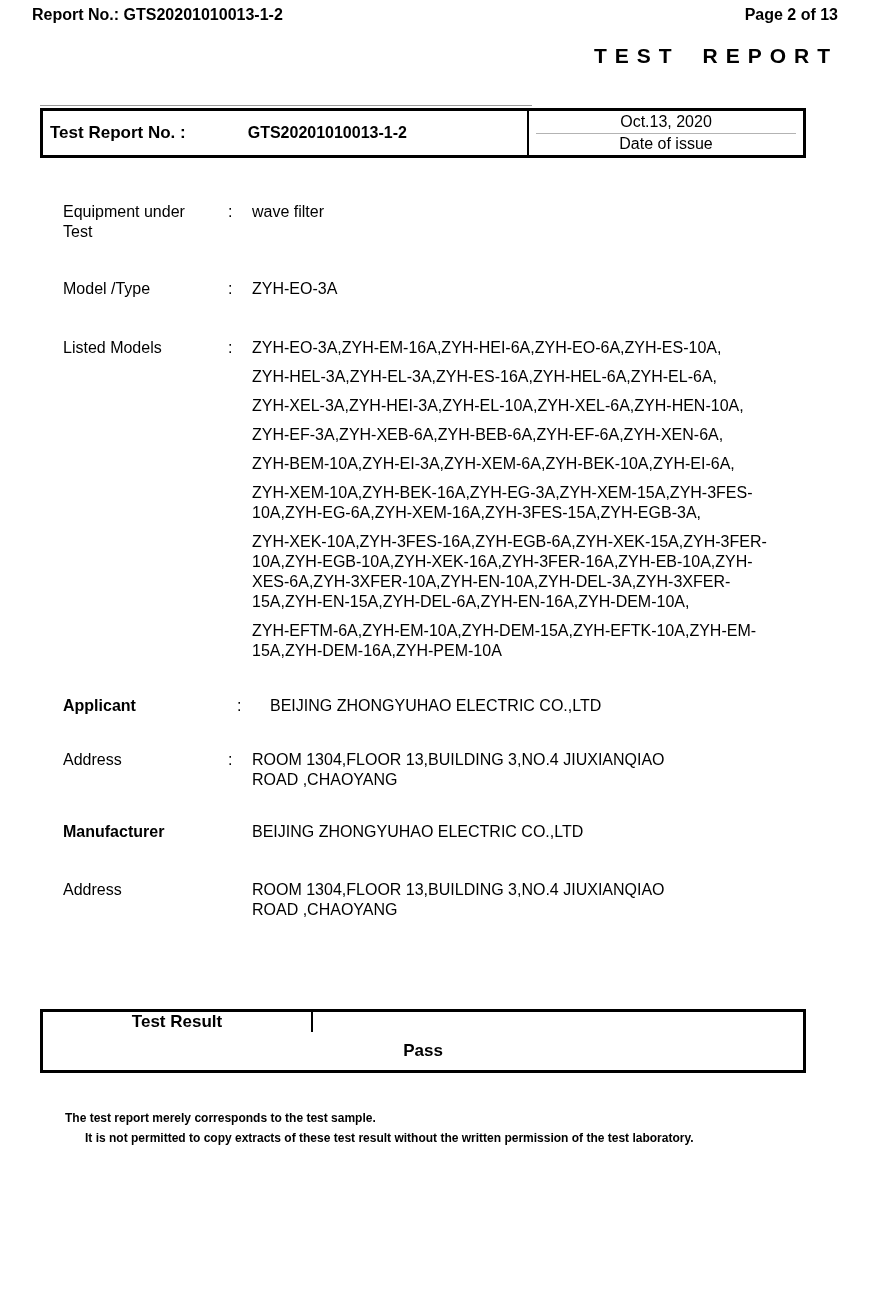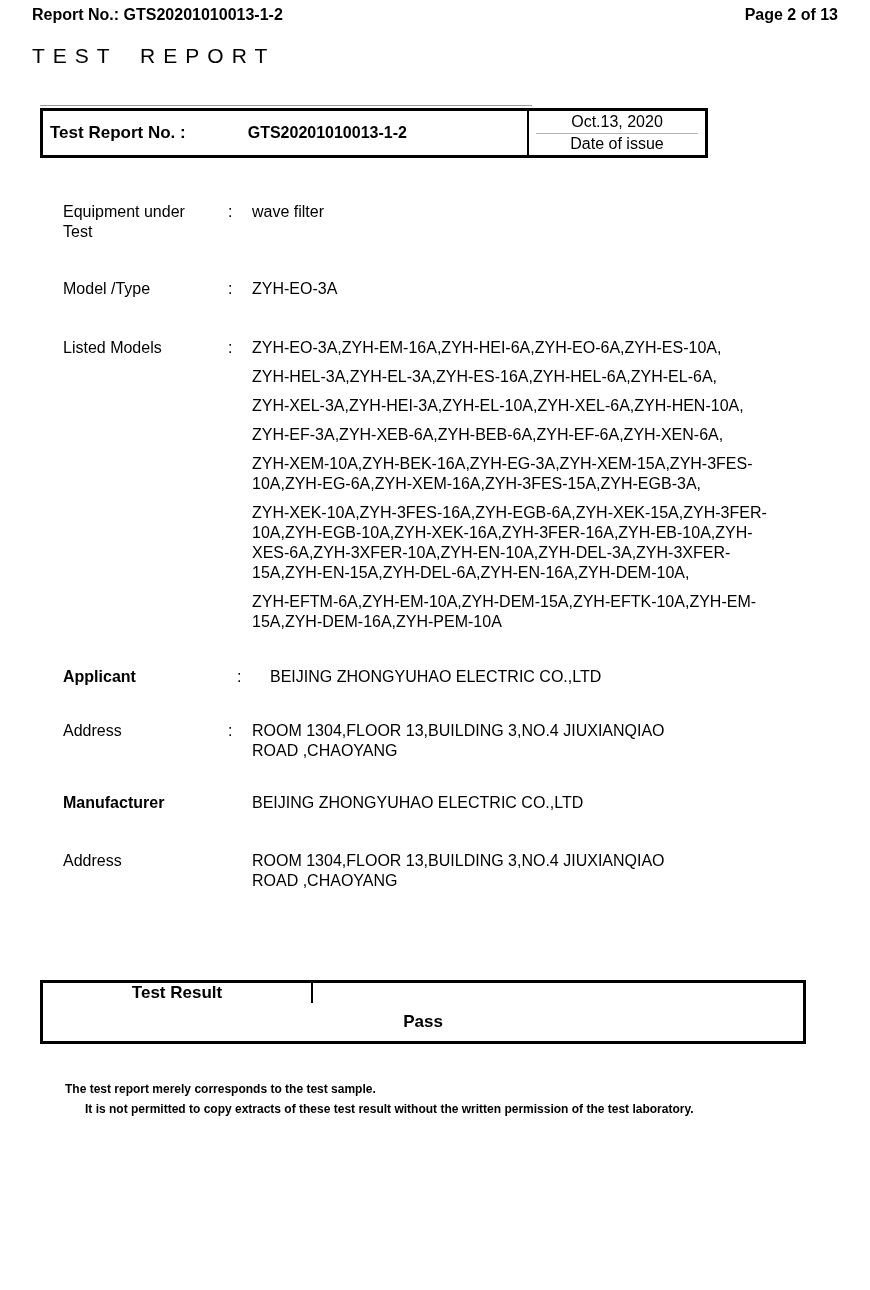--- a/index.html
+++ b/index.html
@@ -8,28 +8,28 @@
     width:870px; height:1290px;
     font-family:"Liberation Sans", sans-serif;
     color:#000; font-size:16px;
     overflow:hidden;
   }
   .page { position:relative; width:870px; height:1290px; padding:6px 32px 0 32px;border-radius:31px; }
 
   .header-row { display:flex; justify-content:space-between; font-weight:bold; font-size:16px; }
 
   .doc-title {
-    text-align:left; font-weight:normal; font-size:21px;
+    text-align:right; font-weight:bold; font-size:21px;
     letter-spacing:8px; word-spacing:9px; margin-top:20px;
   }
 
   .scan-line { width:492px; height:1px; background:#9a9a9a; margin:37px 0 2px 8px; }
 
   .report-table {
-    margin-left:8px; width:668px; height:50px;
+    margin-left:8px; width:766px; height:50px;
     border:3px solid #000; display:flex;
   }
   .rt-left {
     width:486px; border-right:2px solid #000;
     display:flex; align-items:center; padding-left:7px;
   }
   .rt-label { font-weight:bold; font-size:17px; white-space:nowrap; }
   .rt-value { font-weight:bold; font-size:16px; margin-left:62px; white-space:nowrap; }
   .rt-right { flex:1; display:flex; flex-direction:column; }
   .rt-date-row { flex:1; display:flex; align-items:center; justify-content:center; font-size:16px; }
@@ -112,20 +112,21 @@
     </div>
 
     <div class="frow mt-listed">
       <div class="flabel">Listed Models</div>
       <div class="fsep">:</div>
       <div class="fvalue models">
         <p>ZYH-EO-3A,ZYH-EM-16A,ZYH-HEI-6A,ZYH-EO-6A,ZYH-ES-10A,</p>
         <p>ZYH-HEL-3A,ZYH-EL-3A,ZYH-ES-16A,ZYH-HEL-6A,ZYH-EL-6A,</p>
         <p>ZYH-XEL-3A,ZYH-HEI-3A,ZYH-EL-10A,ZYH-XEL-6A,ZYH-HEN-10A,</p>
         <p>ZYH-EF-3A,ZYH-XEB-6A,ZYH-BEB-6A,ZYH-EF-6A,ZYH-XEN-6A,</p>
+        <p>ZYH-BEM-10A,ZYH-EI-3A,ZYH-XEM-6A,ZYH-BEK-10A,ZYH-EI-6A,</p>
         <p>ZYH-XEM-10A,ZYH-BEK-16A,ZYH-EG-3A,ZYH-XEM-15A,ZYH-3FES-10A,ZYH-EG-6A,ZYH-XEM-16A,ZYH-3FES-15A,ZYH-EGB-3A,</p>
         <p>ZYH-XEK-10A,ZYH-3FES-16A,ZYH-EGB-6A,ZYH-XEK-15A,ZYH-3FER-10A,ZYH-EGB-10A,ZYH-XEK-16A,ZYH-3FER-16A,ZYH-EB-10A,ZYH-XES-6A,ZYH-3XFER-10A,ZYH-EN-10A,ZYH-DEL-3A,ZYH-3XFER-15A,ZYH-EN-15A,ZYH-DEL-6A,ZYH-EN-16A,ZYH-DEM-10A,</p>
         <p>ZYH-EFTM-6A,ZYH-EM-10A,ZYH-DEM-15A,ZYH-EFTK-10A,ZYH-EM-15A,ZYH-DEM-16A,ZYH-PEM-10A</p>
       </div>
     </div>
 
     <div class="frow bold mt-applicant">
       <div class="flabel">Applicant</div>
       <div class="fsep">:</div>
       <div class="fvalue">BEIJING ZHONGYUHAO ELECTRIC CO.,LTD</div>

